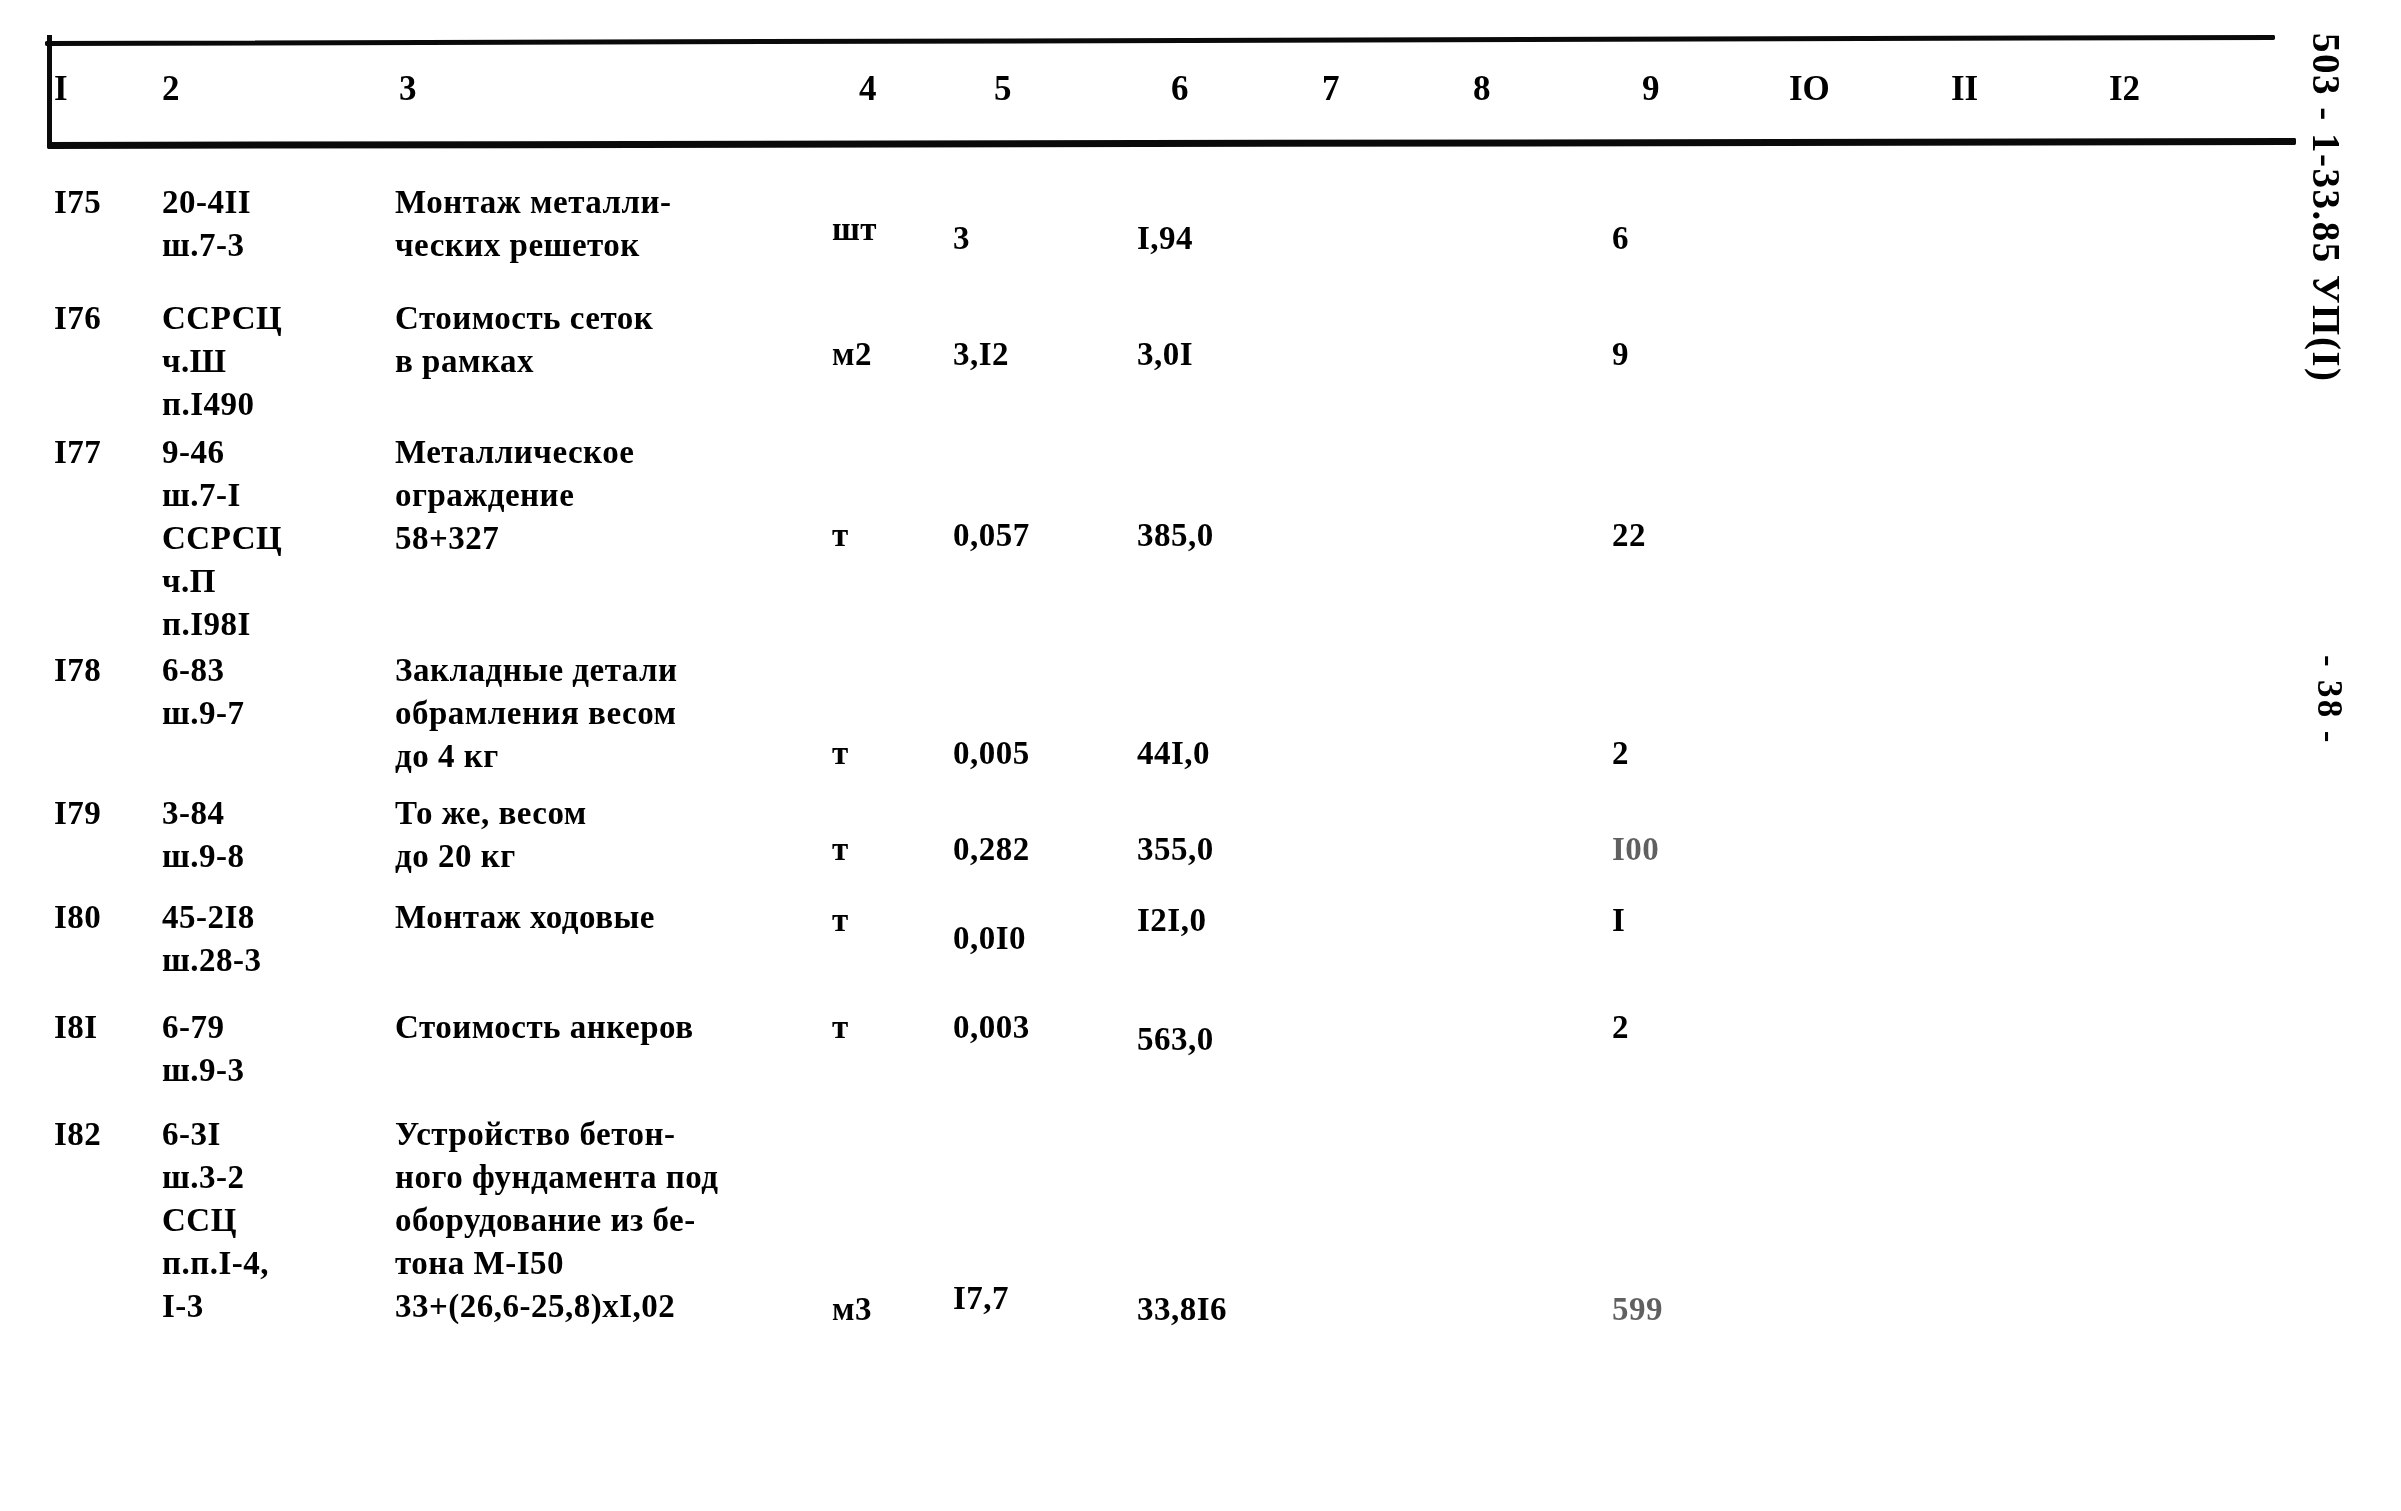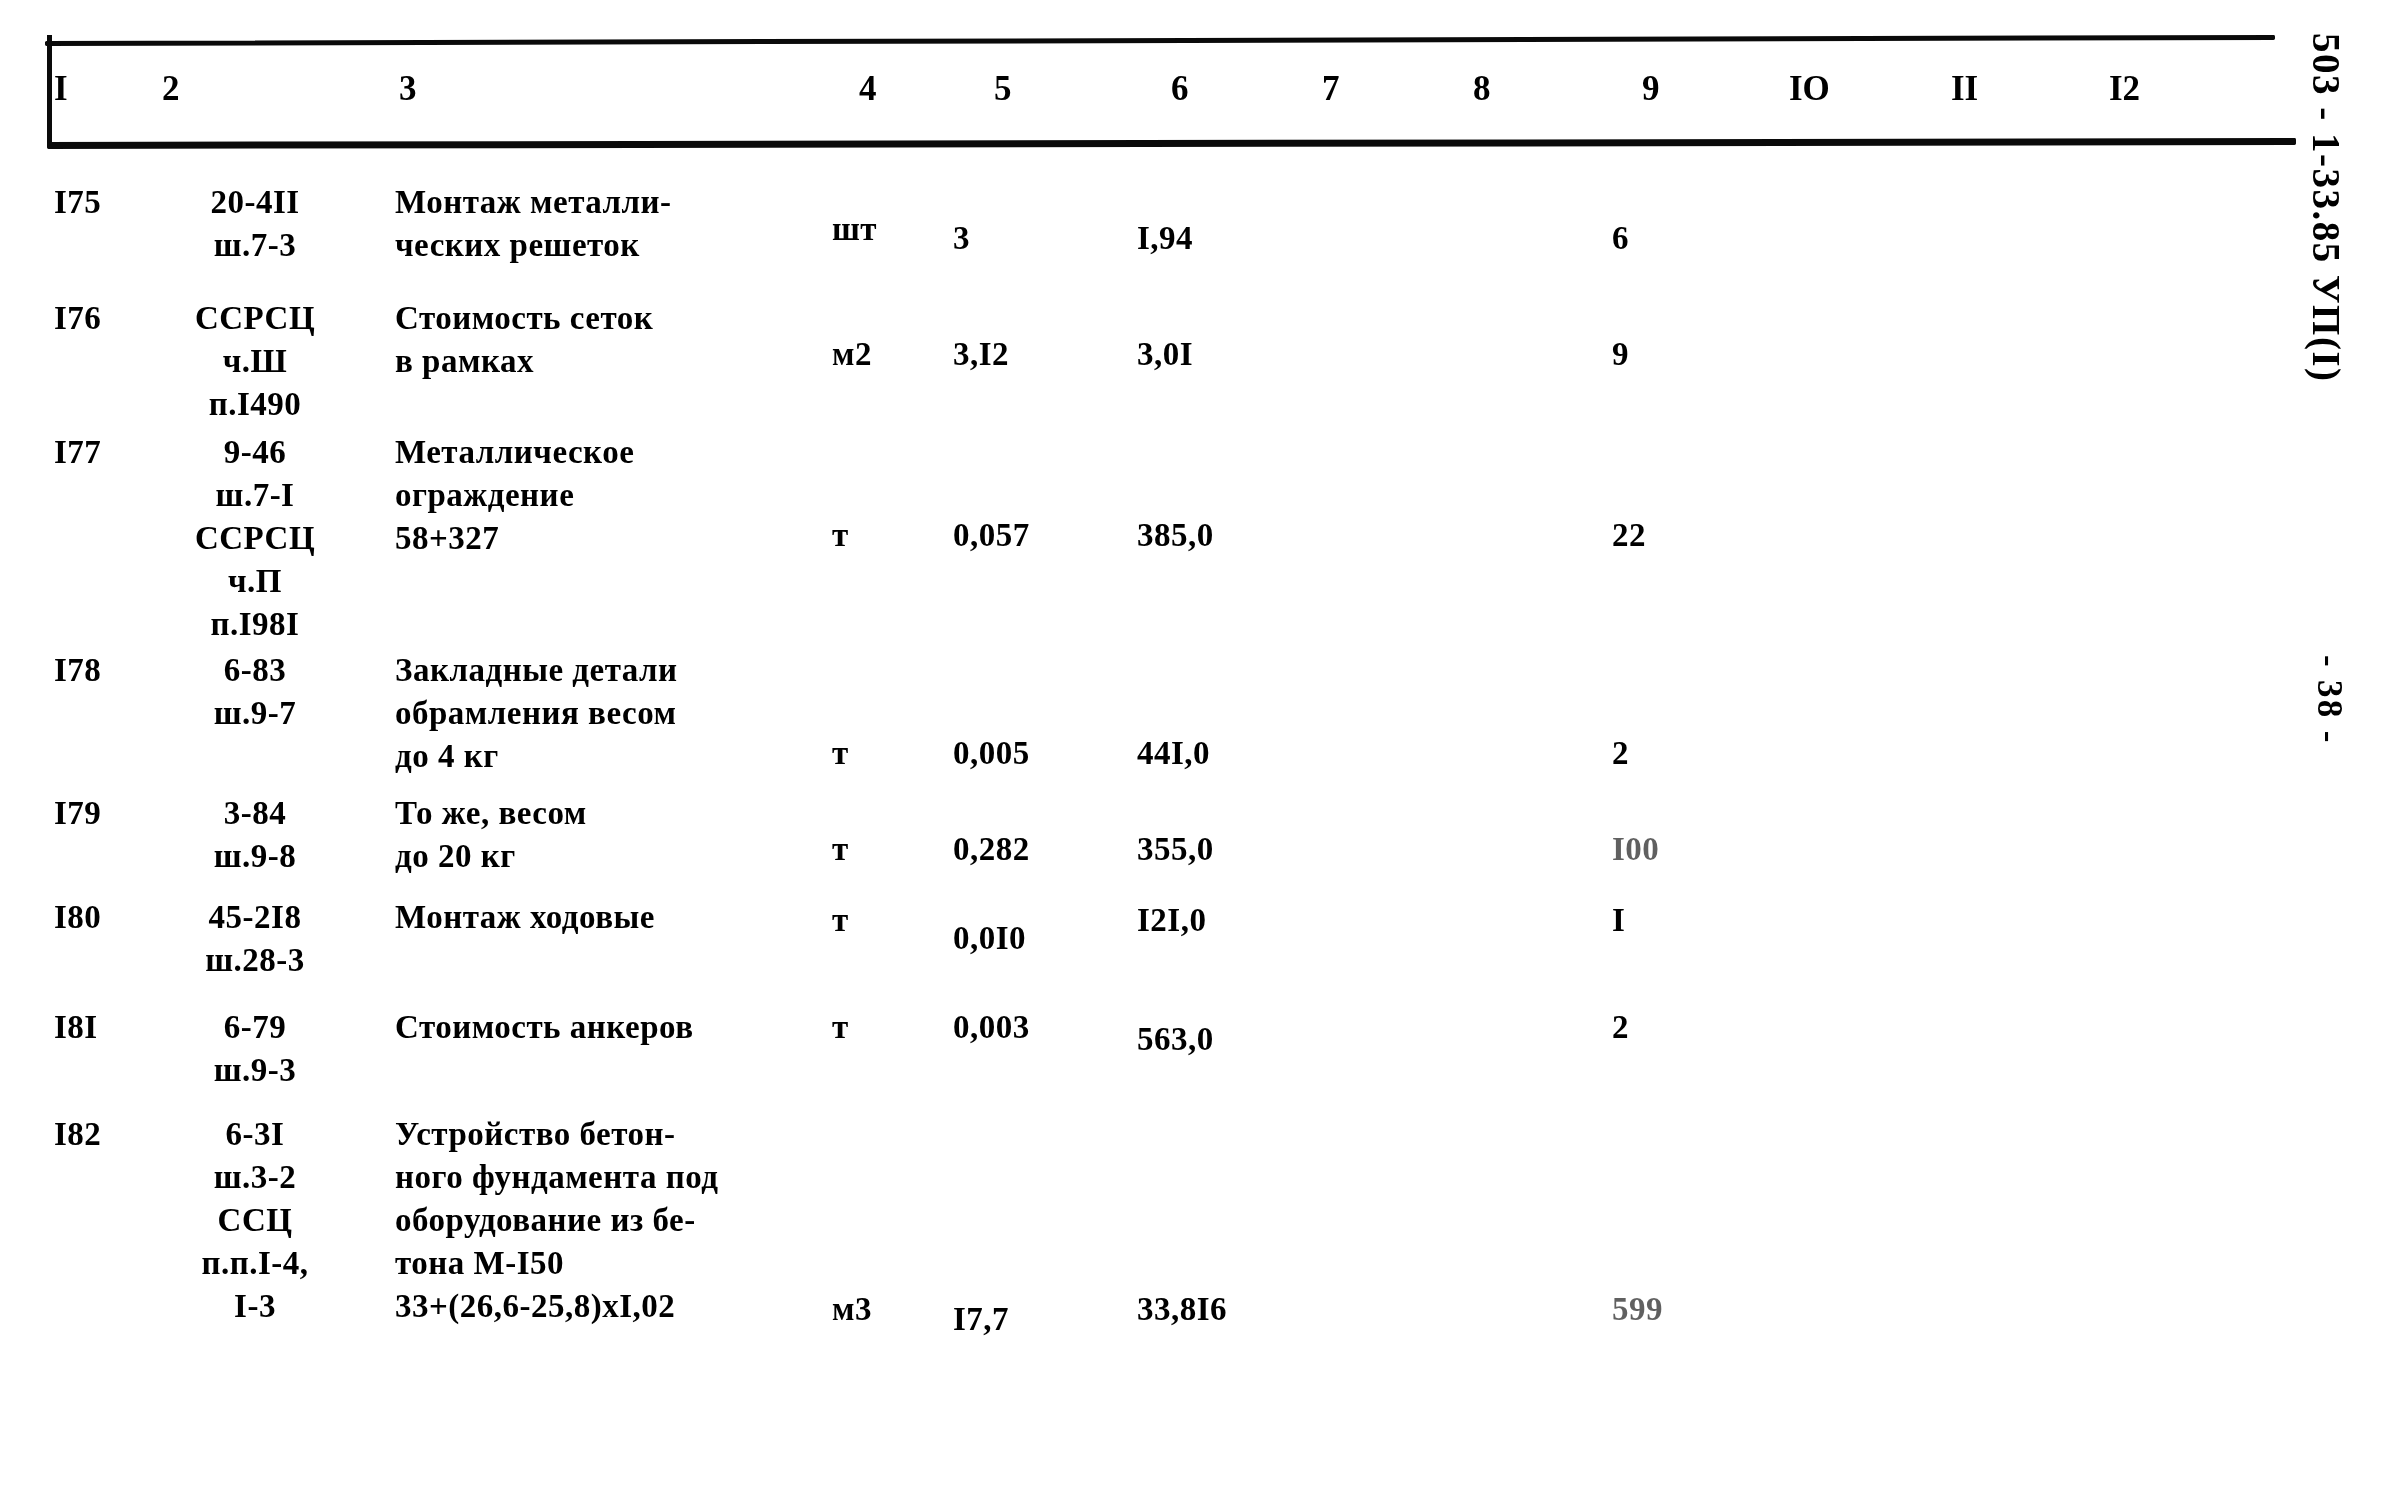--- a/index.html
+++ b/index.html
@@ -49,21 +49,21 @@
     white-space: pre;
     line-height: 1.30;
     font-size: 33px;
     letter-spacing: 0.5px;
     font-weight: 700;
     font-family: "Liberation Serif", "DejaVu Serif", serif;
   }
 
   
   .c1  { left: 54px;   width: 128px; }
-  .c2  { left: 146px;  width: 218px; text-align: center; }
+  .c2  { left: 162px;  width: 218px; }
   .c3  { left: 395px;  width: 422px; }
   .c4  { left: 832px; width: 98px; }
   .c5  { left: 953px; width: 173px; }
   .c6  { left: 1137px; width: 196px; }
   .c7  { left: 1311px; width: 128px; }
   .c8  { left: 1454px; width: 128px; }
   .c9  { left: 1612px; width: 143px; }
   .c10 { left: 1778px; width: 128px; }
   .c11 { left: 1936px; width: 128px; }
   .c12 { left: 2094px; width: 136px; }
@@ -258,21 +258,21 @@
 ш.3-2
 ССЦ
 п.п.I-4,
 I-3</span>
     <span class="cell c3" style="width:527px">Устройство бетон-
 ного фундамента под
 оборудование из бе-
 тона М-I50
 33+(26,6-25,8)хI,02</span>
     <span class="cell c4 num" style="top:175px">м3</span>
-    <span class="cell c5 num" style="top:185px">I7,7</span>
+    <span class="cell c5 num" style="top:164px">I7,7</span>
     <span class="cell c6 num" style="top:175px">33,8I6</span>
     <span class="cell c7 num" style="top:175px"></span>
     <span class="cell c8 num" style="top:175px"></span>
     <span class="cell c9 num faint" style="top:175px">599</span>
     <span class="cell c10 num" style="top:175px"></span>
     <span class="cell c11 num" style="top:175px"></span>
     <span class="cell c12 num" style="top:175px"></span>
   </div>
 
   <div class="sidestamp" id="stamp-code">503 - 1-33.85 УП(I)</div>

